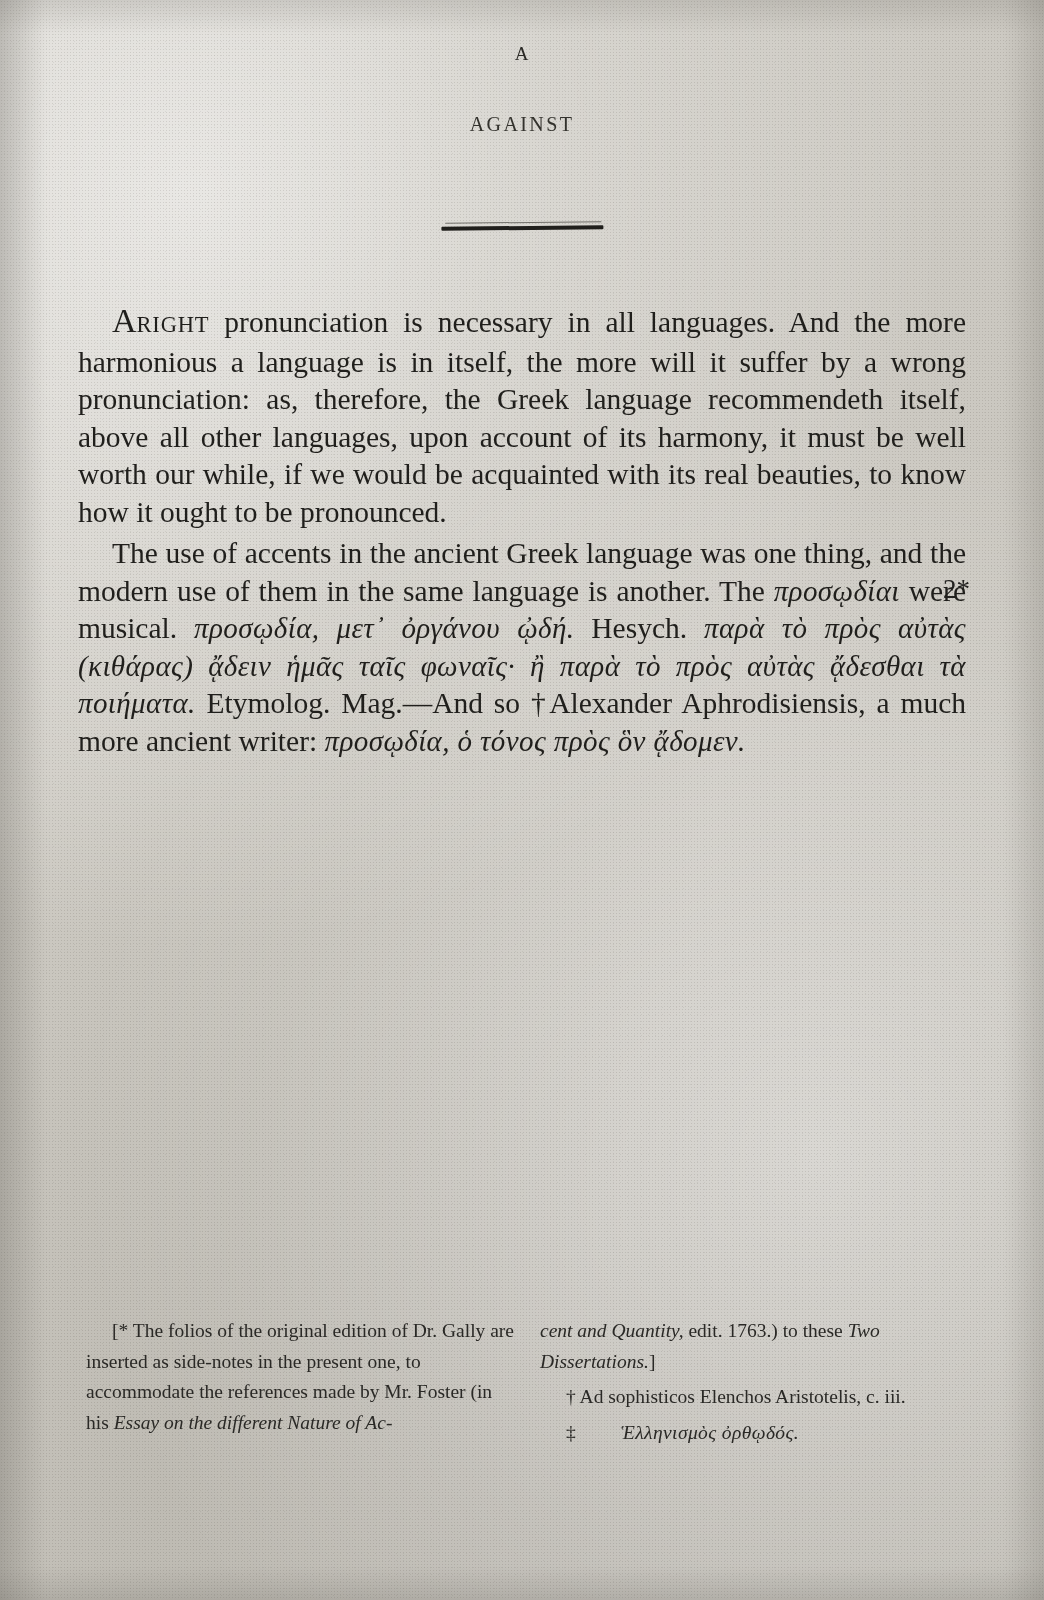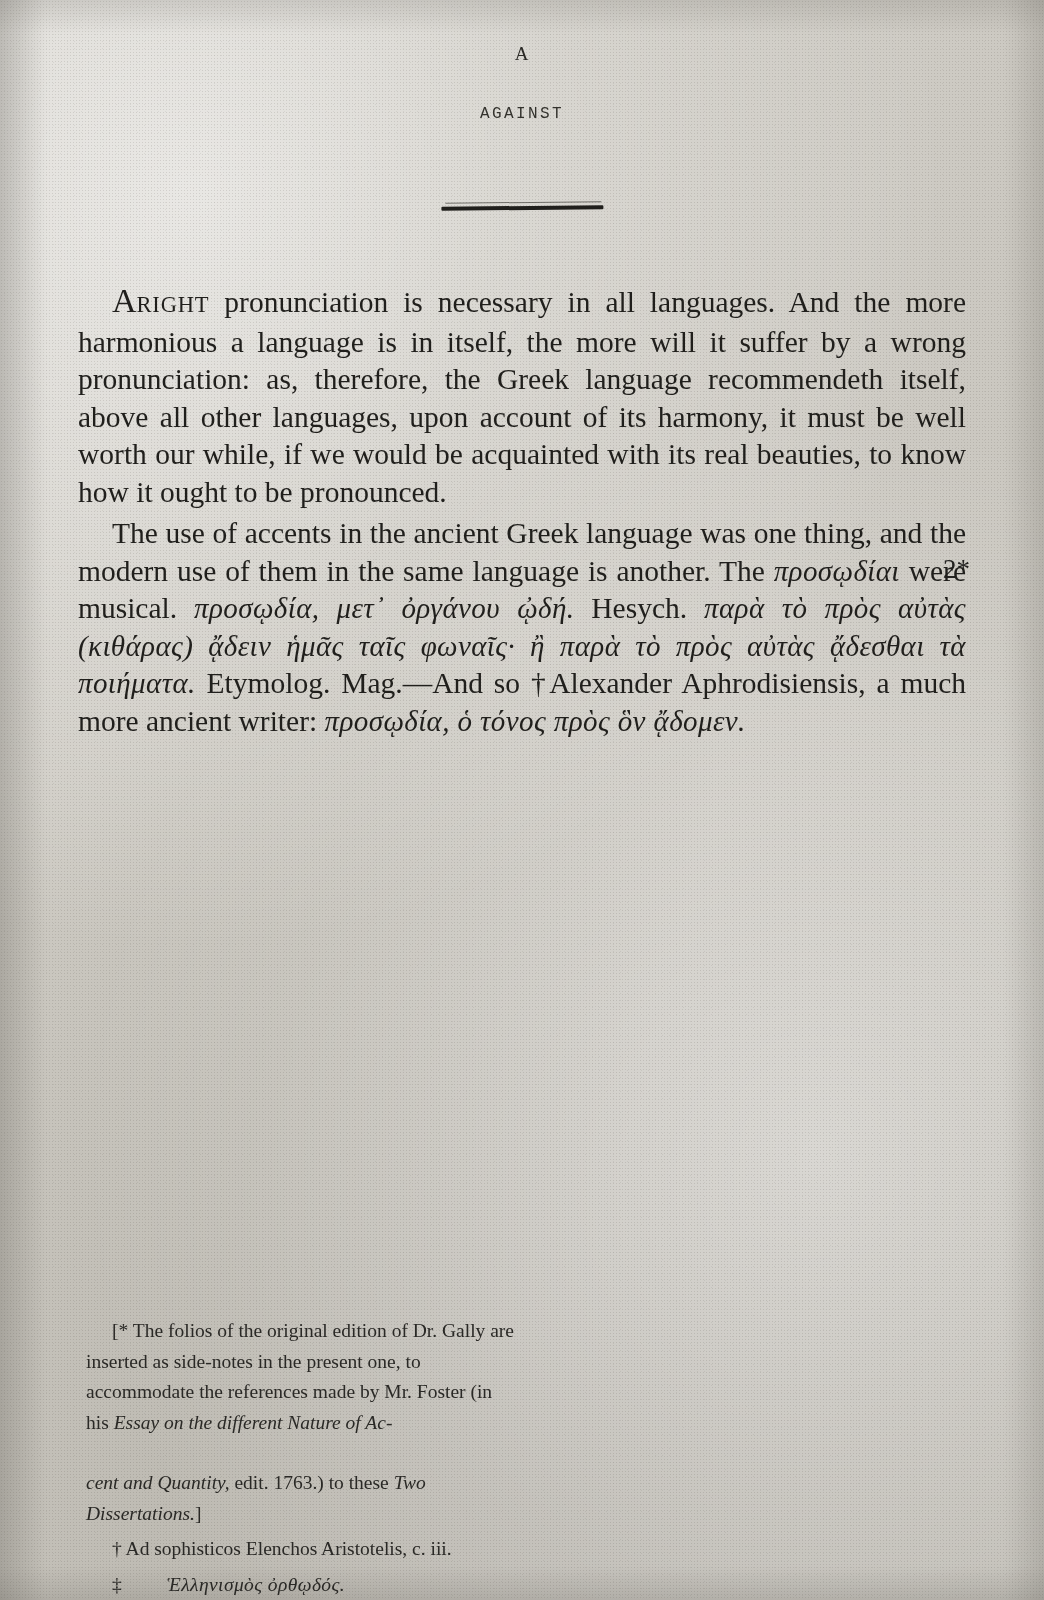--- a/index.html
+++ b/index.html
@@ -71,27 +71,26 @@
     font-size: 47px;
     letter-spacing: 3.5px;
     margin: 0;
     padding-top: 35px;
     line-height: 1;
     font-weight: normal;
     color: #201f1c;
     text-shadow: 0 0 1.1px rgba(32,31,28,0.5);
   }
   .t-against {
-    font-size: 16px;
+    font-size: 20px;
     letter-spacing: 2.4px;
-    margin: 0;
+    margin: 8px;
     padding-top: 43px;
     line-height: 1;
     color: #33322d;
-    font-family: Liberation Mono, monospace;
   }
   .t-sub {
     font-size: 49px;
     letter-spacing: 7px;
     margin: 0;
     padding-top: 40px;
     line-height: 1;
     font-weight: normal;
     color: #1e1d1a;
     text-shadow: 0 0 1.1px rgba(30,29,26,0.55);
@@ -165,26 +164,25 @@
   .sidenote.sn-2 { top: 272px; }
 
   
   .footnotes {
     position: absolute;
     left: 0;
     right: 0;
     top: 1316px;
     z-index: 2;
     display: flex;
-    gap: 30px;
+    gap: 24px;
     padding: 0 68px 0 86px;
     font-size: 19.5px;
     line-height: 30.5px;
     color: #2a2926;
-    flex-direction: column;
   }
   .fncol { width: 430px; }
   .fn { margin: 0; }
   .fn + .fn { margin-top: 5px; }
   .fn-indent { display: inline-block; width: 26px; }
   .ital { font-style: italic; text-align: center; }
   .fn .grk { font-size: 19.5px; margin-left: 40px; }
 </style>
 </head>
 <body>

